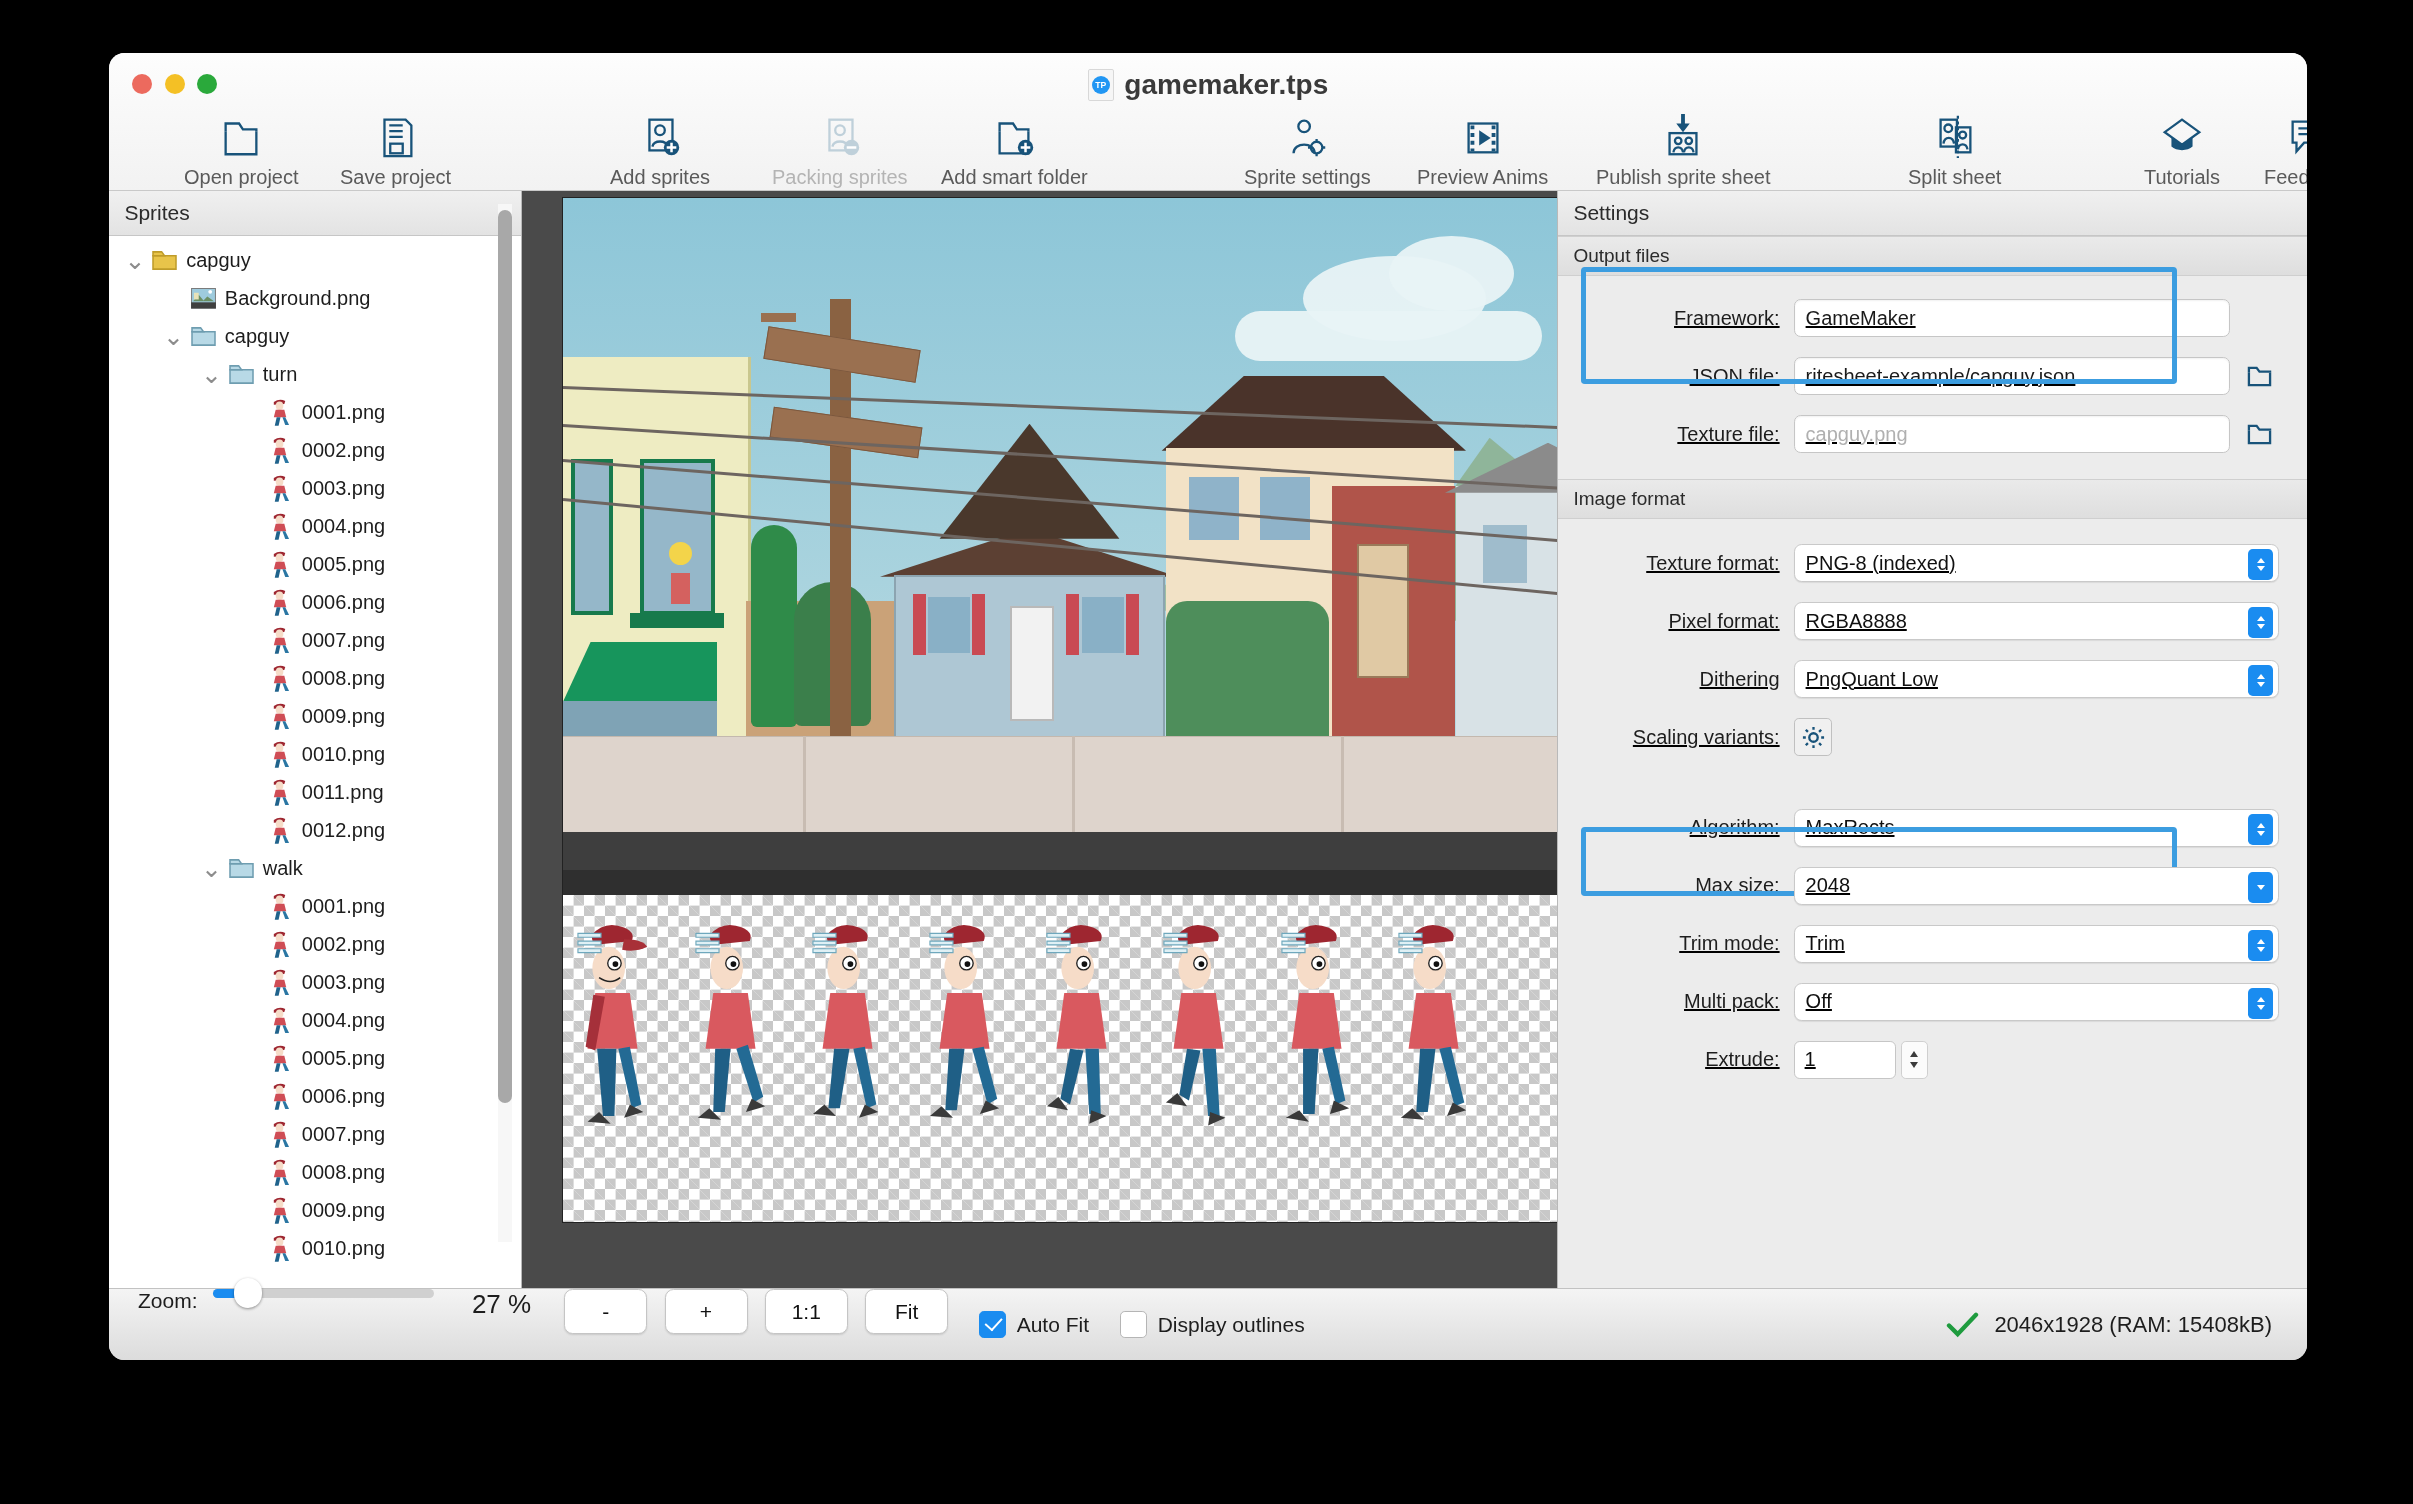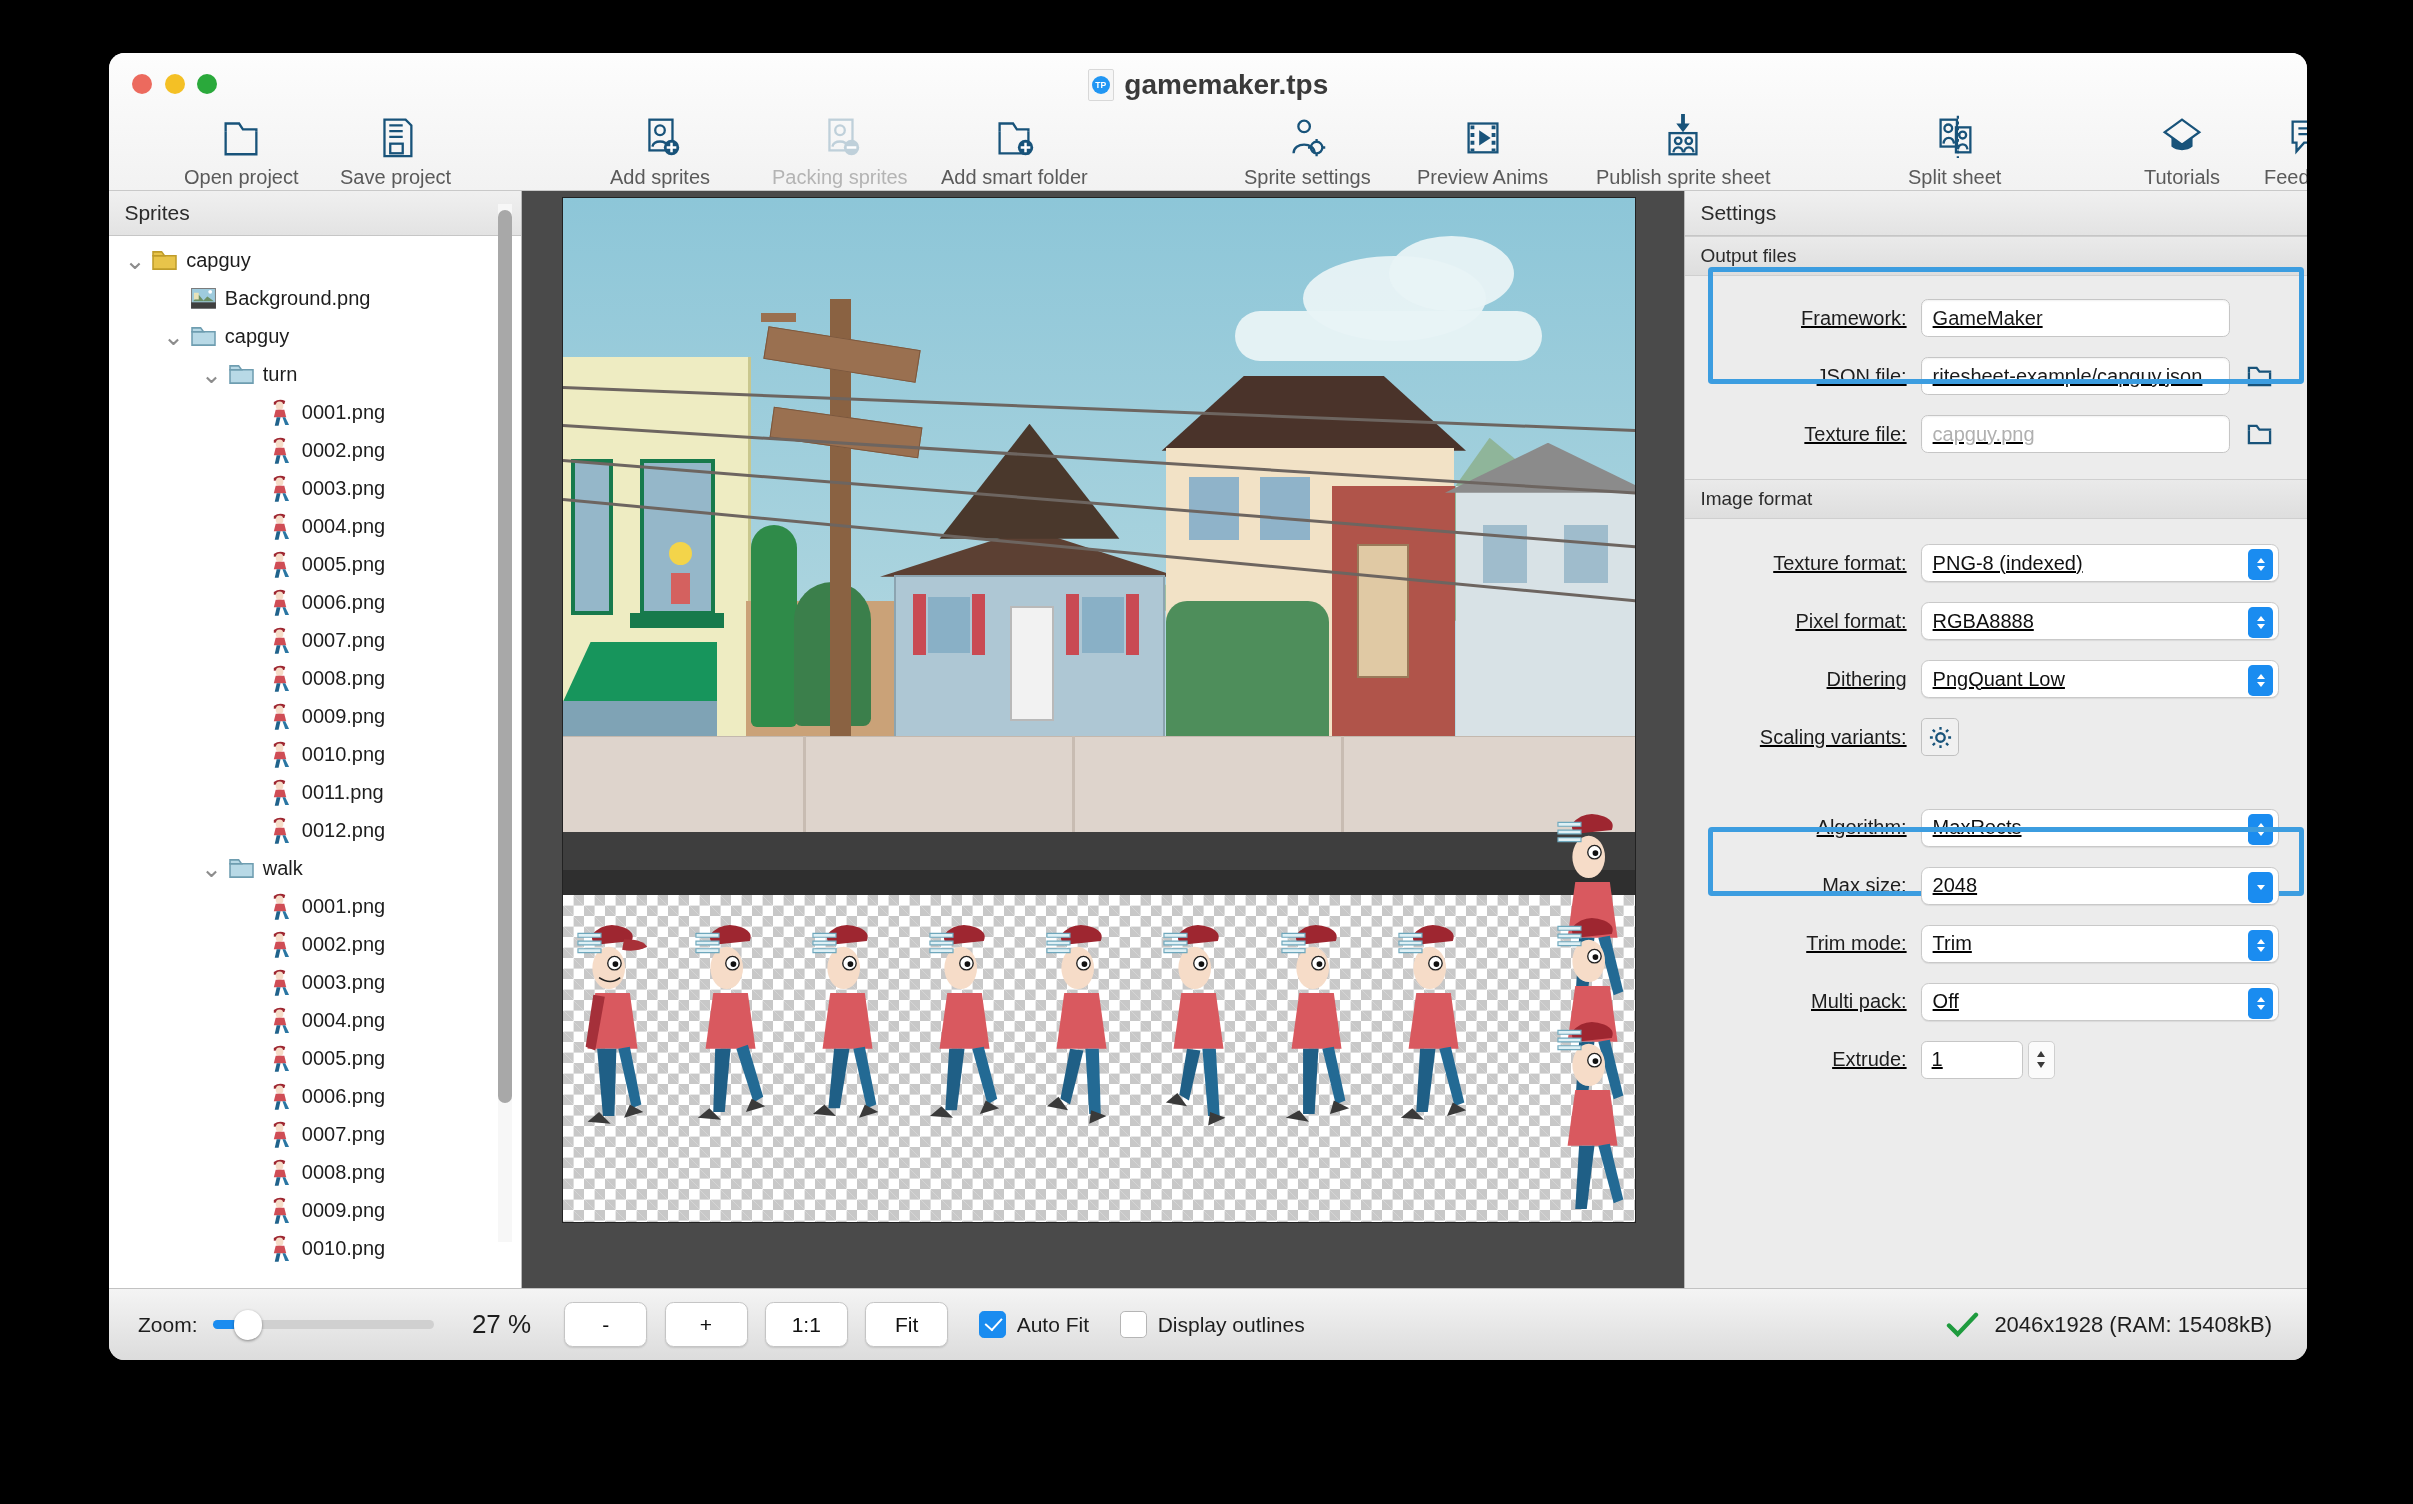--- a/index.html
+++ b/index.html
@@ -167,21 +167,21 @@
       linear-gradient(45deg, #c8c8c8 25%, transparent 25%, transparent 75%, #c8c8c8 75%);
     background-size: 21px 21px;
     background-position: 0 0, 10.6px 10.6px;
     background-color: #fff;
   }
   #strip-gap { position: absolute; left: 0; top: 672px; width: 1074px; height: 27px; background: #2f2f2f; }
   .man { position: absolute; width: 75px; height: 221px; }
 
   
   #right-pane {
-    width: 623px;
+    width: 750px;
     background: #ececec;
     border-left: 1px solid #b9b9b9;
     position: relative;
   }
   .group-header {
     height: 40px;
     background: linear-gradient(#eaeaea, #dedede);
     border-top: 1px solid #cfcfcf;
     border-bottom: 1px solid #cfcfcf;
     display: flex; align-items: center; padding-left: 15.4px;
@@ -262,21 +262,21 @@
   }
   #hl-output { left: 23px; top: 76px; width: 596px; height: 117px; }
   #hl-algo   { left: 23px; top: 636px; width: 596px; height: 69px; }
 
   
   #statusbar {
     position: absolute; left: 0; right: 0; bottom: 0;
     height: 72px;
     background: linear-gradient(#f4f4f4, #dcdcdc);
     border-top: 1px solid #c2c2c2;
-    display: flex; align-items: center;
+    display: flex; 
   }
   #zoom-label { margin-left: 29px; font-size: 21px; color: #1d1d1d; }
   #zoom-slider {
     position: relative;
     margin-left: 15.4px;
     width: 221px; height: 8.6px;
     background: #d0d0d0; border-radius: 4.8px;
   }
   #zoom-fill { position: absolute; left: 0; top: 0; height: 8.6px; width: 25px; background: #1a8cf0; border-radius: 4.8px; }
   #zoom-thumb {

